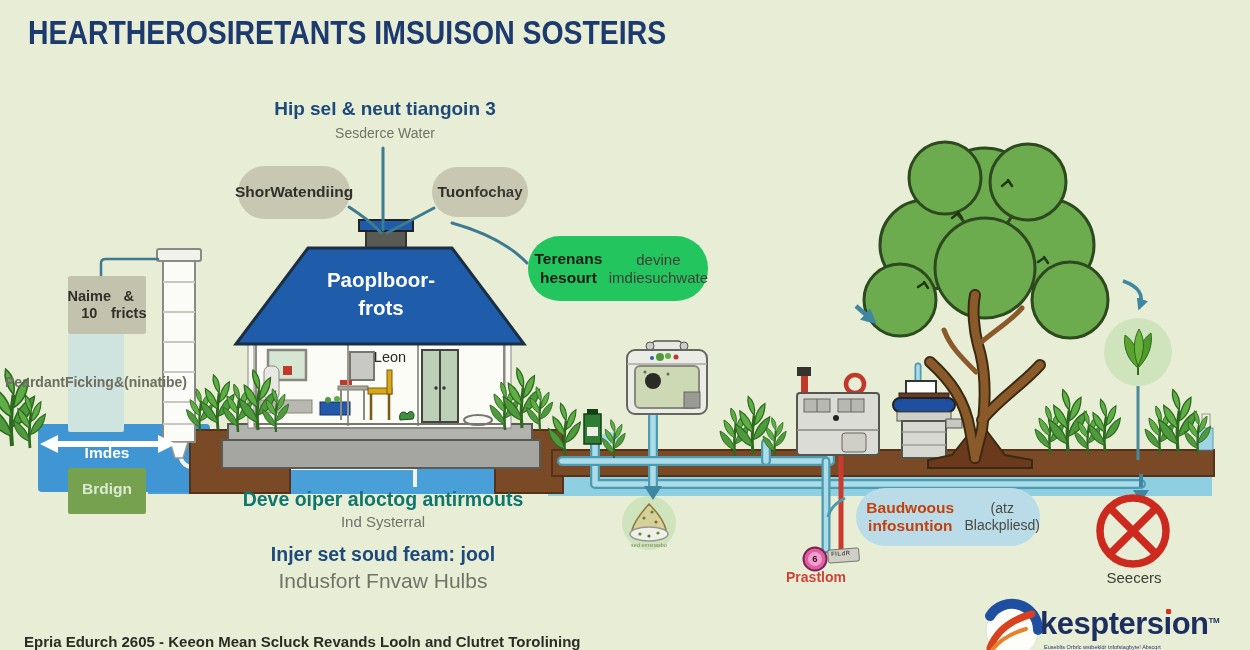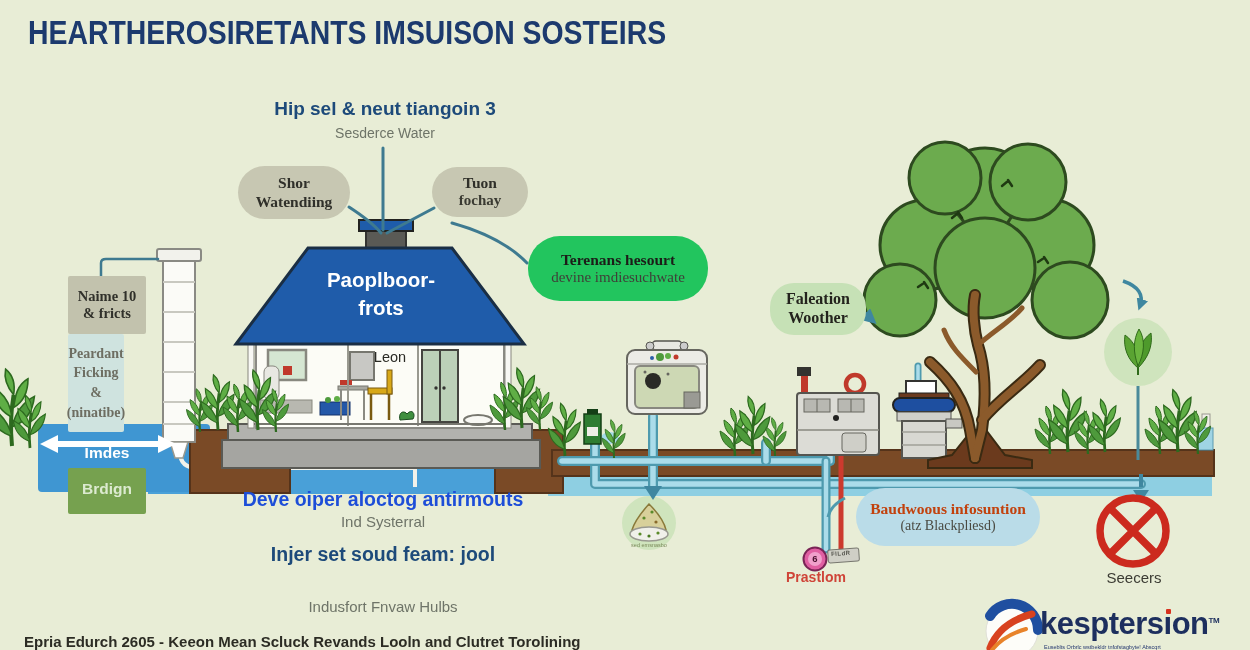--- a/index.html
+++ b/index.html
@@ -1,21 +1,21 @@
 <!DOCTYPE html>
 <html><head>
 <meta charset="utf-8">
 <style>
   html,body{margin:0;padding:0;background:#d8d8d8;}
   .stage{position:relative;width:1250px;height:650px;background:#e8edd6;overflow:hidden;
          font-family:"Liberation Sans",sans-serif;padding-left:32px;}
   .abs{position:absolute;}
   svg.scene{position:absolute;left:0;top:0;}
-  .bubble{position:absolute;display:flex;flex-direction:column;align-items:center;
-          justify-content:center;text-align:center;line-height:1.18;font-family:Liberation Serif, serif;}
+  .bubble{position:absolute;display:flex;flex-direction:row;align-items:center;
+          justify-content:center;text-align:center;line-height:1.18;}
   .ctr{text-align:center;}
   .pipe-o{stroke:#4e9aae;stroke-width:10;fill:none;stroke-linecap:round;stroke-linejoin:round;}
   .pipe-i{stroke:#abdcea;stroke-width:5.5;fill:none;stroke-linecap:round;stroke-linejoin:round;}
   .tealline{stroke:#3e7a90;stroke-width:3;fill:none;stroke-linecap:round;}
   .stem{stroke:#2d6a1f;stroke-width:2.5;fill:none;}
   .leaf1{fill:#4e9a3c;stroke:#2d6a1f;stroke-width:1;}
   .leaf2{fill:#5fae45;stroke:#2d6a1f;stroke-width:1;}
   .logo-i{position:relative;display:inline-block;}
   .logo-i::after{content:"";position:absolute;width:5px;height:5px;background:#d8321f;
                  border-radius:1px;top:3px;left:2px;}
@@ -320,29 +320,25 @@
   <div class="bubble" style="left:68px;top:334px;width:56px;height:98px;background:#cfe3df;border-radius:2px;line-height:1.4;">
     <span style="font-size:14px;font-weight:600;color:#6e6e62;">Peardant</span>
     <span style="font-size:14px;font-weight:600;color:#6e6e62;">Ficking</span>
     <span style="font-size:14px;font-weight:600;color:#6e6e62;">&amp;</span>
     <span style="font-size:14px;font-weight:600;color:#6e6e62;">(ninatibe)</span>
   </div>
   <div class="abs" style="left:68px;top:468px;width:78px;height:46px;background:#76a14f;border-radius:2px;"></div>
   <div class="abs ctr" style="left:60px;top:444px;width:94px;font-size:15.5px;font-weight:700;color:#ffffff;">Imdes</div>
   <div class="abs ctr" style="left:60px;top:480px;width:94px;font-size:15.5px;font-weight:700;color:#dcead0;">Brdign</div>
 
-  <div class="abs ctr" style="left:205px;top:488px;width:356px;font-size:19.5px;font-weight:700;color:#1d4ed8;">Deve oiper aloctog antirmouts</div>
+  <div class="abs ctr" style="left:205px;top:488px;width:356px;font-size:19.5px;font-weight:700;color:#0f766e;">Deve oiper aloctog antirmouts</div>
   <div class="abs ctr" style="left:205px;top:513px;width:356px;font-size:15px;color:#6e7468;">Ind Systerral</div>
   <div class="abs ctr" style="left:205px;top:543px;width:356px;font-size:19.5px;font-weight:700;color:#1d4a7a;">Injer set soud feam: jool</div>
-  <div class="abs ctr" style="left:205px;top:569px;width:356px;font-size:15px;color:#6e7468;margin-top:29px;">Indusfort Fnvaw Hulbs</div>
-
-  <div class="bubble" style="left:770px;top:283px;width:96px;height:52px;border-radius:24px;background:#c6e1b6;">
-    <span style="font-size:16px;font-weight:700;color:#23231d;">Faleation</span>
-    <span style="font-size:16px;font-weight:700;color:#23231d;">Woother</span>
-  </div>
+  <div class="abs ctr" style="left:205px;top:569px;width:356px;font-size:21px;color:#6e7468;">Indusfort Fnvaw Hulbs</div>
+
   <div class="bubble" style="left:856px;top:488px;width:184px;height:58px;border-radius:29px;background:#badce8;">
     <span style="font-size:15.5px;font-weight:700;color:#c2410c;">Baudwoous infosuntion</span>
     <span style="font-size:14px;color:#4a4a42;">(atz Blackpliesd)</span>
   </div>
 
   <div class="abs ctr" style="left:804px;top:553px;width:22px;font-size:9.5px;font-weight:800;color:#4a1230;">6</div>
   <div class="abs" style="left:831px;top:550px;width:32px;font-size:6px;font-weight:700;color:#55554e;
               letter-spacing:.5px;transform:rotate(-4deg);">FILdR</div>
   <div class="abs ctr" style="left:772px;top:569px;width:88px;font-size:14px;font-weight:700;color:#cf4438;">Prastlom</div>
   <div class="abs ctr" style="left:1092px;top:569px;width:84px;font-size:15px;color:#3b3b33;">Seecers</div>

